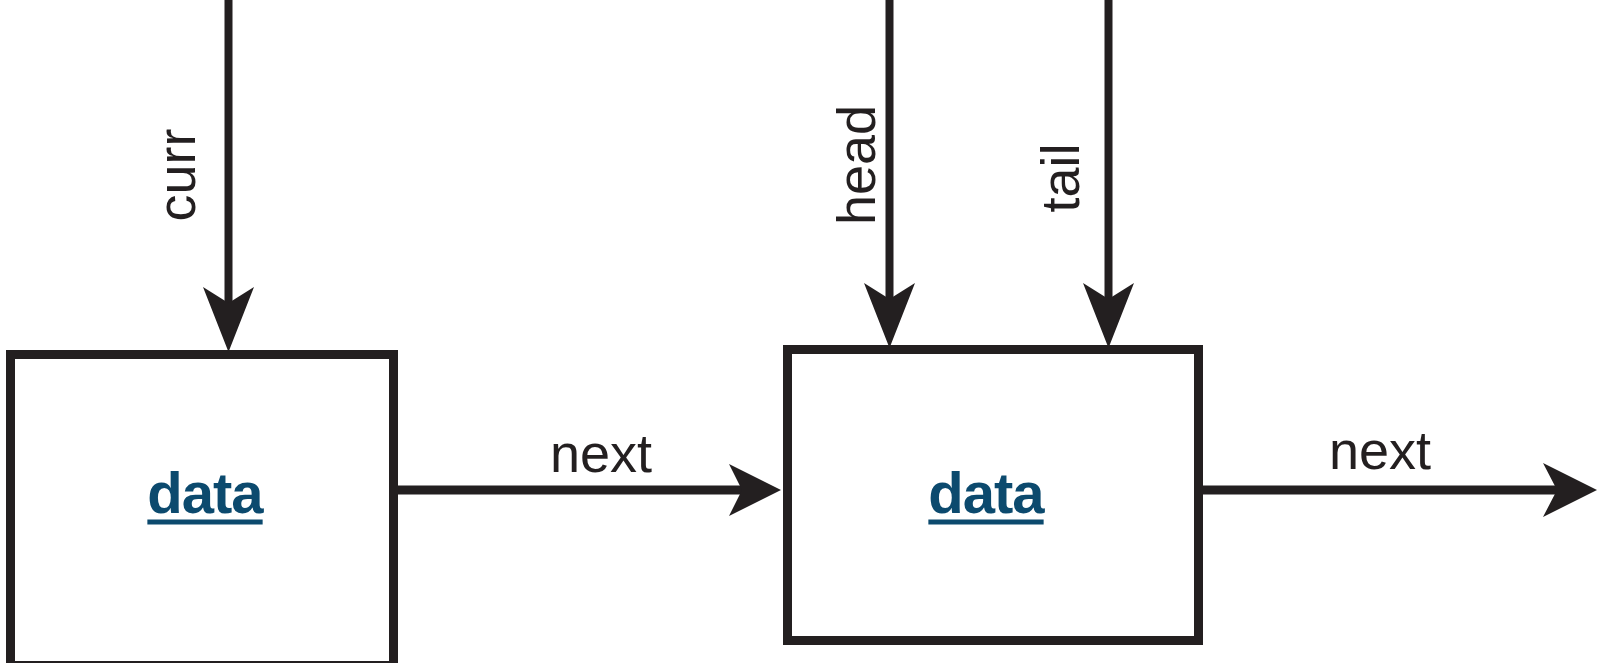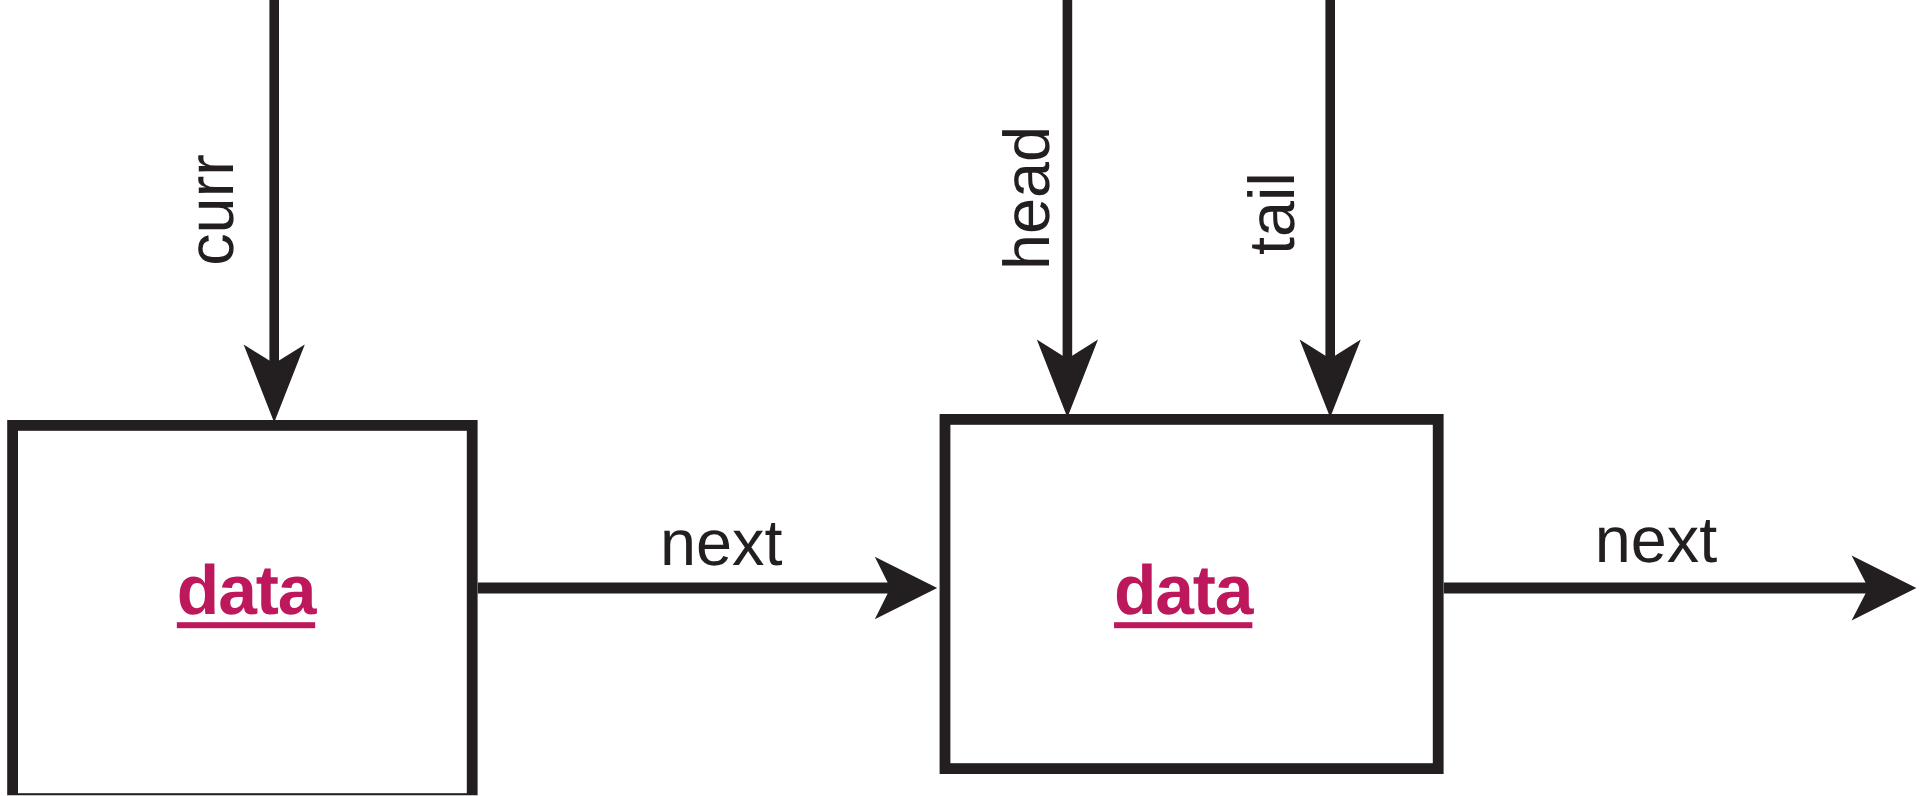--- a/index.html
+++ b/index.html
@@ -19,21 +19,21 @@
     position: absolute;
     background: #ffffff;
     border: 9px solid #231f20;
     box-sizing: border-box;
   }
   .node-label {
     position: absolute;
     font-family: "Liberation Sans", sans-serif;
     font-weight: bold;
     font-size: 58px;
-    color: #be185d;
+    color: #0c4a6e;
     text-decoration: underline;
     text-decoration-thickness: 5px;
     text-underline-offset: 7px;
     white-space: nowrap;
     transform: translate(-50%, -50%);
     letter-spacing: -1px;
   }
   .edge-label {
     position: absolute;
     font-family: "Liberation Sans", sans-serif;

